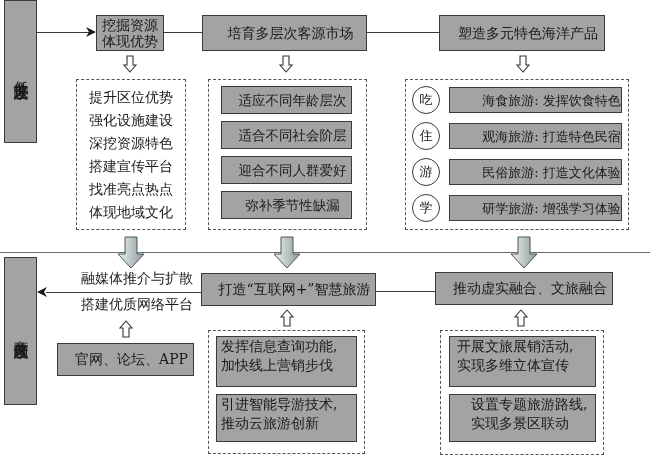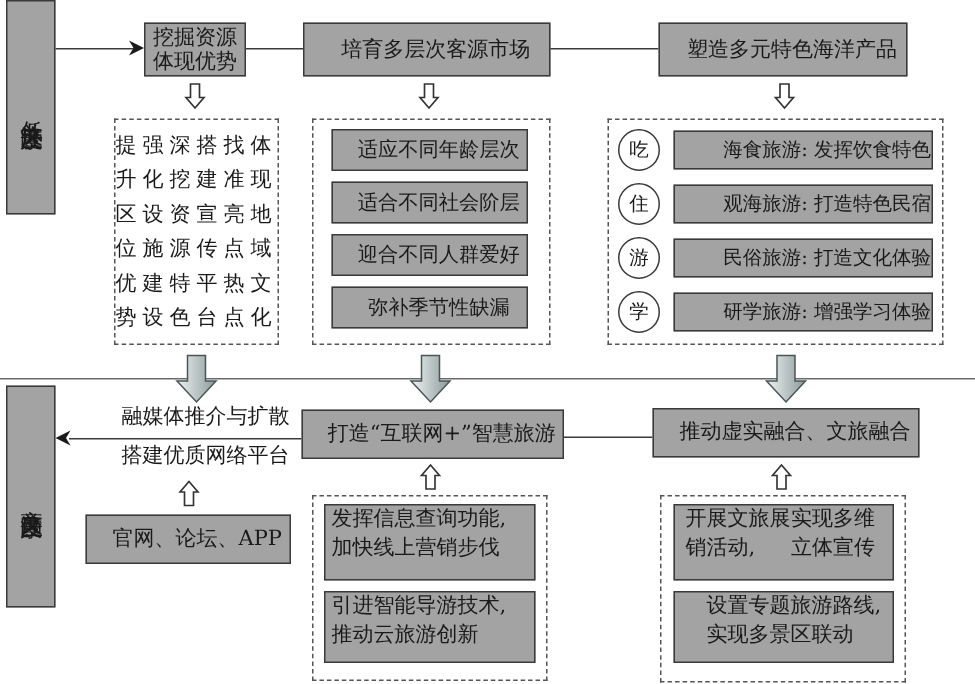--- a/index.html
+++ b/index.html
@@ -8,21 +8,21 @@
   .abs { position: absolute; box-sizing: border-box; }
   .box { border: 1.3px solid #3a3a3a; background: #a3a3a3; display: flex;
          align-items: center; justify-content: center; text-align: center; }
   .dash { border: 1.2px dashed #555; background: transparent; }
   .vtext { writing-mode: vertical-rl; text-orientation: upright; font-size: 15px;
            letter-spacing: 1px; line-height: 1; }
   .t14 { font-size: 13.5px; line-height: 17px; padding-left: 12px; }
   .t13 { font-size: 13px; line-height: 17px; padding-left: 32px; }
   .hline { height: 0; border-top: 1.3px solid #3a3a3a; }
   .divider { height: 0; border-top: 1.5px solid #6a6a6a; }
-  .list-lines { display: flex; flex-direction: row; align-items: center; justify-content: center;
+  .list-lines { display: flex; flex-direction: column; align-items: center; justify-content: center;
                 font-size: 14px; line-height: 23px; }
   .circle { border: 1.3px solid #3a3a3a; border-radius: 50%; background: #fff;
             display: flex; align-items: center; justify-content: center; font-size: 13px; }
   .left-text { text-align: left; justify-content: flex-start; padding-left: 4px; }
   svg { position: absolute; overflow: visible; }
 </style>
 </head>
 <body>
 
 <div class="abs box vtext" style="left:4px; top:0px; width:33px; height:143px;">低关注度景区</div>
@@ -133,20 +133,20 @@
 <div class="abs box t14 left-text" style="left:216px; top:336px; width:141px; height:51px; flex-direction:column; align-items:flex-start; font-size:14px; line-height:19px;">
   <span>发挥信息查询功能,</span>
   <span>加快线上营销步伐</span>
 </div>
 <div class="abs box t14 left-text" style="left:216px; top:394px; width:141px; height:48px; flex-direction:column; align-items:flex-start; font-size:14px; line-height:19px;">
   <span>引进智能导游技术,</span>
   <span>推动云旅游创新</span>
 </div>
 
 <div class="abs dash" style="left:440px; top:330px; width:164px; height:125px;"></div>
-<div class="abs box t14 left-text" style="left:449px; top:336px; width:147px; height:51px; flex-direction:row; align-items:flex-start; padding-left:7px; font-size:14px; line-height:19px;">
+<div class="abs box t14 left-text" style="left:449px; top:336px; width:147px; height:51px; flex-direction:column; align-items:flex-start; padding-left:7px; font-size:14px; line-height:19px;">
   <span>开展文旅展销活动,</span>
   <span>实现多维立体宣传</span>
 </div>
 <div class="abs box t14 left-text" style="left:449px; top:394px; width:147px; height:48px; flex-direction:column; align-items:flex-start; padding-left:21px; font-size:14px; line-height:19px;">
   <span>设置专题旅游路线,</span>
   <span>实现多景区联动</span>
 </div>
 
 </body></html>

